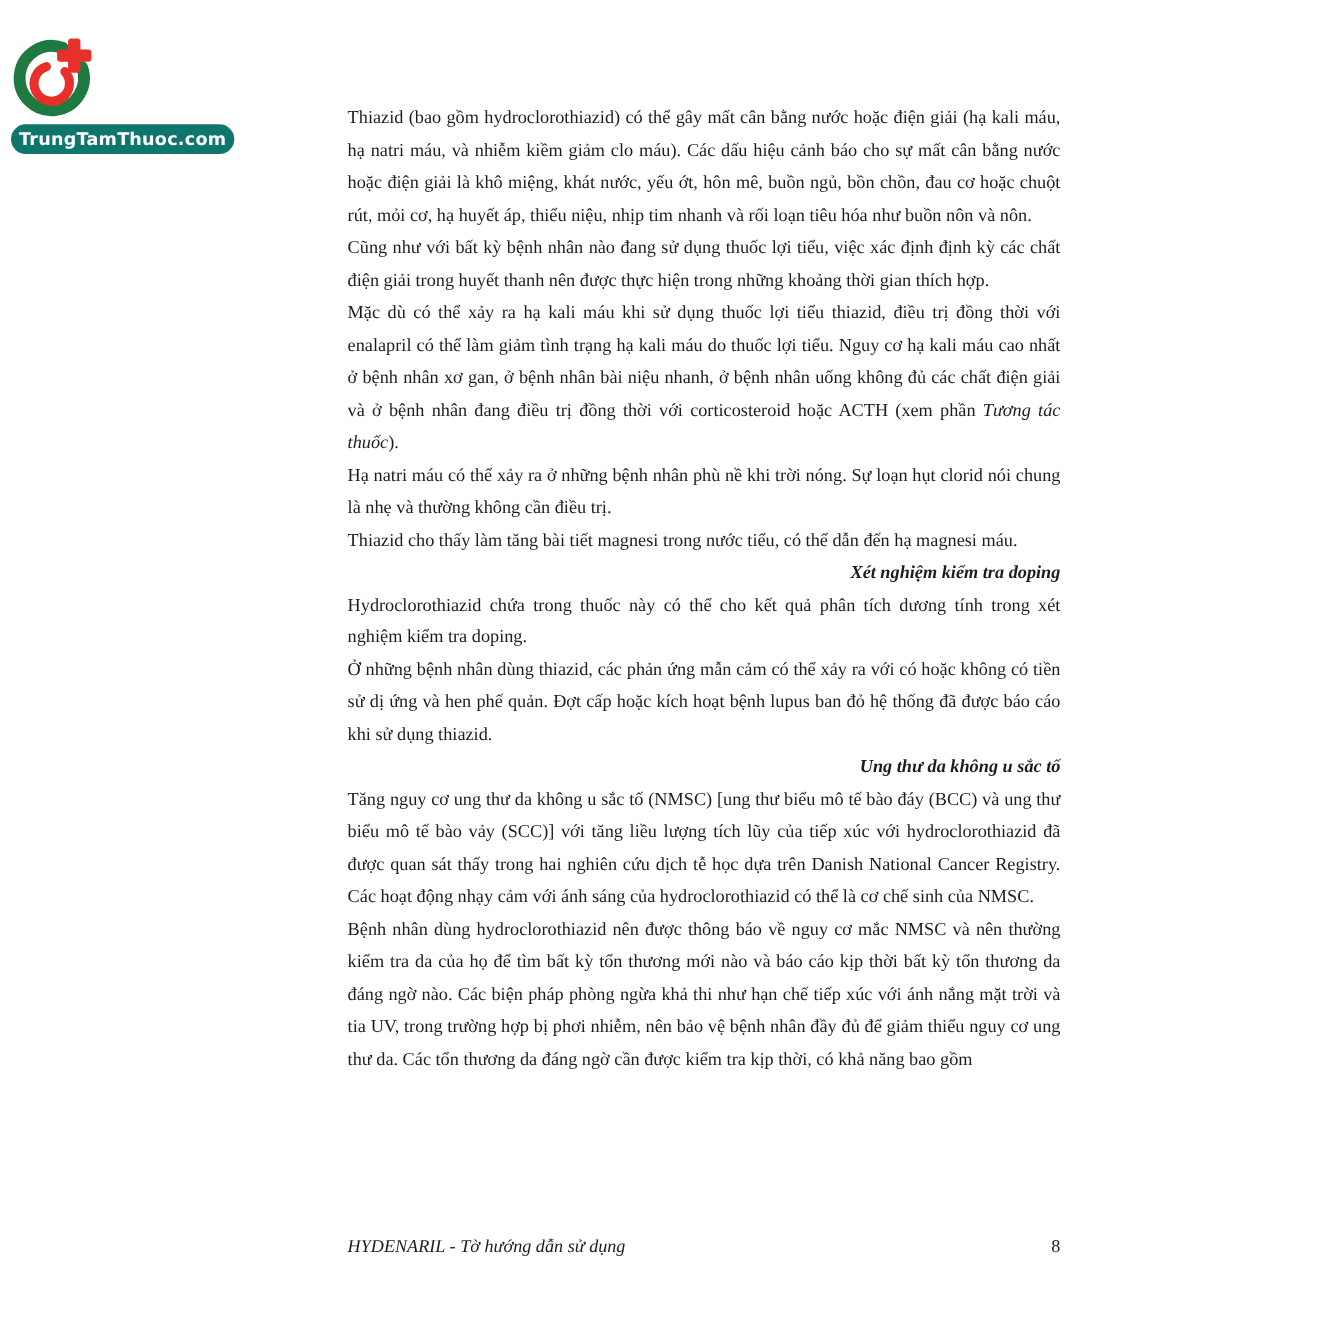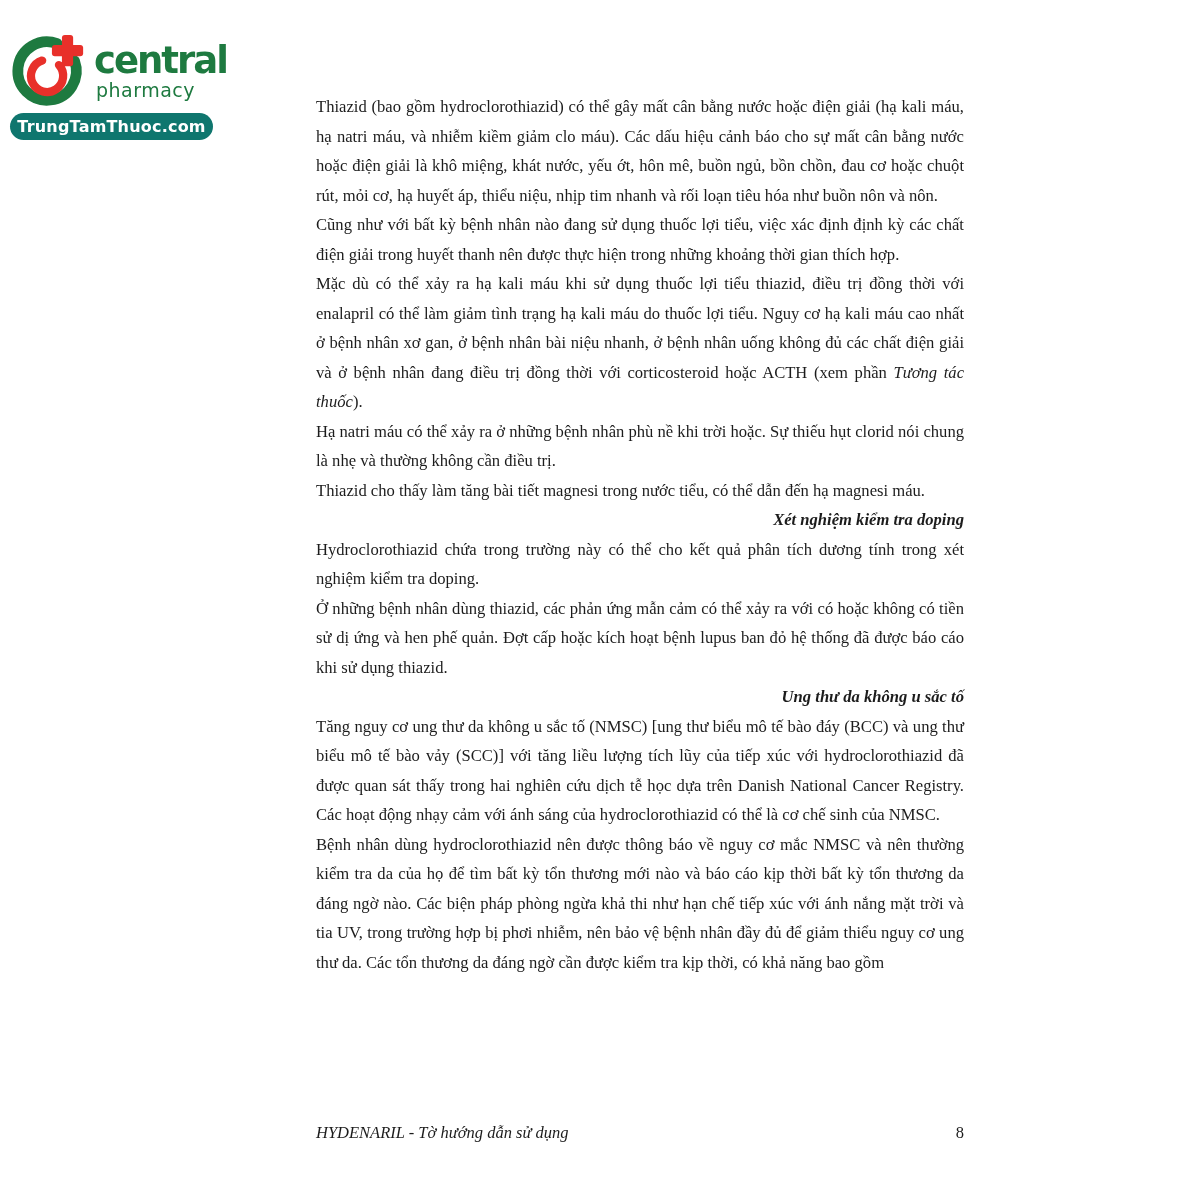--- a/index.html
+++ b/index.html
@@ -58,36 +58,32 @@
     <div class="logo-row">
       <svg class="logo-mark" viewBox="0 0 80 80" aria-hidden="true">
 
         <path d="M 66.2 29.7 A 30 30 0 1 1 48.3 11.8" fill="none" stroke="#1e7a40" stroke-width="11" stroke-linecap="round"></path>
 
         <path d="M 50.2 33.9 A 16.5 16.5 0 1 1 33.0 29.3" fill="none" stroke="#e8302a" stroke-width="8.5" stroke-linecap="round"></path>
 
         <rect x="43" y="13.25" width="32" height="11.5" rx="3" fill="#e8302a"></rect>
         <rect x="53.25" y="3" width="11.5" height="32" rx="3" fill="#e8302a"></rect>
       </svg>
-      <div class="logo-text">
-        <div class="logo-brand">central</div>
-        <div class="logo-sub">pharmacy</div>
-      </div>
     </div>
     <div class="logo-badge">TrungTamThuoc.com</div>
   </div>
 
   <div class="content">
     <p>Thiazid (bao gồm hydroclorothiazid) có thể gây mất cân bằng nước hoặc điện giải (hạ kali máu, hạ natri máu, và nhiễm kiềm giảm clo máu). Các dấu hiệu cảnh báo cho sự mất cân bằng nước hoặc điện giải là khô miệng, khát nước, yếu ớt, hôn mê, buồn ngủ, bồn chồn, đau cơ hoặc chuột rút, mỏi cơ, hạ huyết áp, thiểu niệu, nhịp tim nhanh và rối loạn tiêu hóa như buồn nôn và nôn.</p>
     <p>Cũng như với bất kỳ bệnh nhân nào đang sử dụng thuốc lợi tiểu, việc xác định định kỳ các chất điện giải trong huyết thanh nên được thực hiện trong những khoảng thời gian thích hợp.</p>
     <p><span>Mặc dù có thể xảy ra hạ kali máu khi sử dụng thuốc lợi tiểu thiazid, điều trị đồng thời với enalapril có thể làm giảm tình trạng hạ kali máu do thuốc lợi tiểu. Nguy cơ hạ kali máu cao nhất ở bệnh nhân xơ gan, ở bệnh nhân bài niệu nhanh, ở bệnh nhân uống không đủ các chất điện giải và ở bệnh nhân đang điều trị đồng thời với corticosteroid hoặc ACTH (xem phần </span><i>Tương tác thuốc</i><span>).</span></p>
-    <p>Hạ natri máu có thể xảy ra ở những bệnh nhân phù nề khi trời hoặc. Sự thiếu hụt clorid nói chung là nhẹ và thường không cần điều trị.</p>
+    <p>Hạ natri máu có thể xảy ra ở những bệnh nhân phù nề khi trời nóng. Sự loạn hụt clorid nói chung là nhẹ và thường không cần điều trị.</p>
     <p>Thiazid cho thấy làm tăng bài tiết magnesi trong nước tiểu, có thể dẫn đến hạ magnesi máu.</p>
     <p class="heading">Xét nghiệm kiểm tra doping</p>
-    <p>Hydroclorothiazid chứa trong trường này có thể cho kết quả phân tích dương tính trong xét nghiệm kiểm tra doping.</p>
+    <p>Hydroclorothiazid chứa trong thuốc này có thể cho kết quả phân tích dương tính trong xét nghiệm kiểm tra doping.</p>
     <p>Ở những bệnh nhân dùng thiazid, các phản ứng mẫn cảm có thể xảy ra với có hoặc không có tiền sử dị ứng và hen phế quản. Đợt cấp hoặc kích hoạt bệnh lupus ban đỏ hệ thống đã được báo cáo khi sử dụng thiazid.</p>
     <p class="heading">Ung thư da không u sắc tố</p>
     <p>Tăng nguy cơ ung thư da không u sắc tố (NMSC) [ung thư biểu mô tế bào đáy (BCC) và ung thư biểu mô tế bào vảy (SCC)] với tăng liều lượng tích lũy của tiếp xúc với hydroclorothiazid đã được quan sát thấy trong hai nghiên cứu dịch tễ học dựa trên Danish National Cancer Registry. Các hoạt động nhạy cảm với ánh sáng của hydroclorothiazid có thể là cơ chế sinh của NMSC.</p>
     <p>Bệnh nhân dùng hydroclorothiazid nên được thông báo về nguy cơ mắc NMSC và nên thường kiểm tra da của họ để tìm bất kỳ tổn thương mới nào và báo cáo kịp thời bất kỳ tổn thương da đáng ngờ nào. Các biện pháp phòng ngừa khả thi như hạn chế tiếp xúc với ánh nắng mặt trời và tia UV, trong trường hợp bị phơi nhiễm, nên bảo vệ bệnh nhân đầy đủ để giảm thiểu nguy cơ ung thư da. Các tổn thương da đáng ngờ cần được kiểm tra kịp thời, có khả năng bao gồm</p>
   </div>
 
   <div class="footer">
     <span class="footer-title">HYDENARIL - Tờ hướng dẫn sử dụng</span>
     <span class="footer-page-num">8</span>
   </div>

